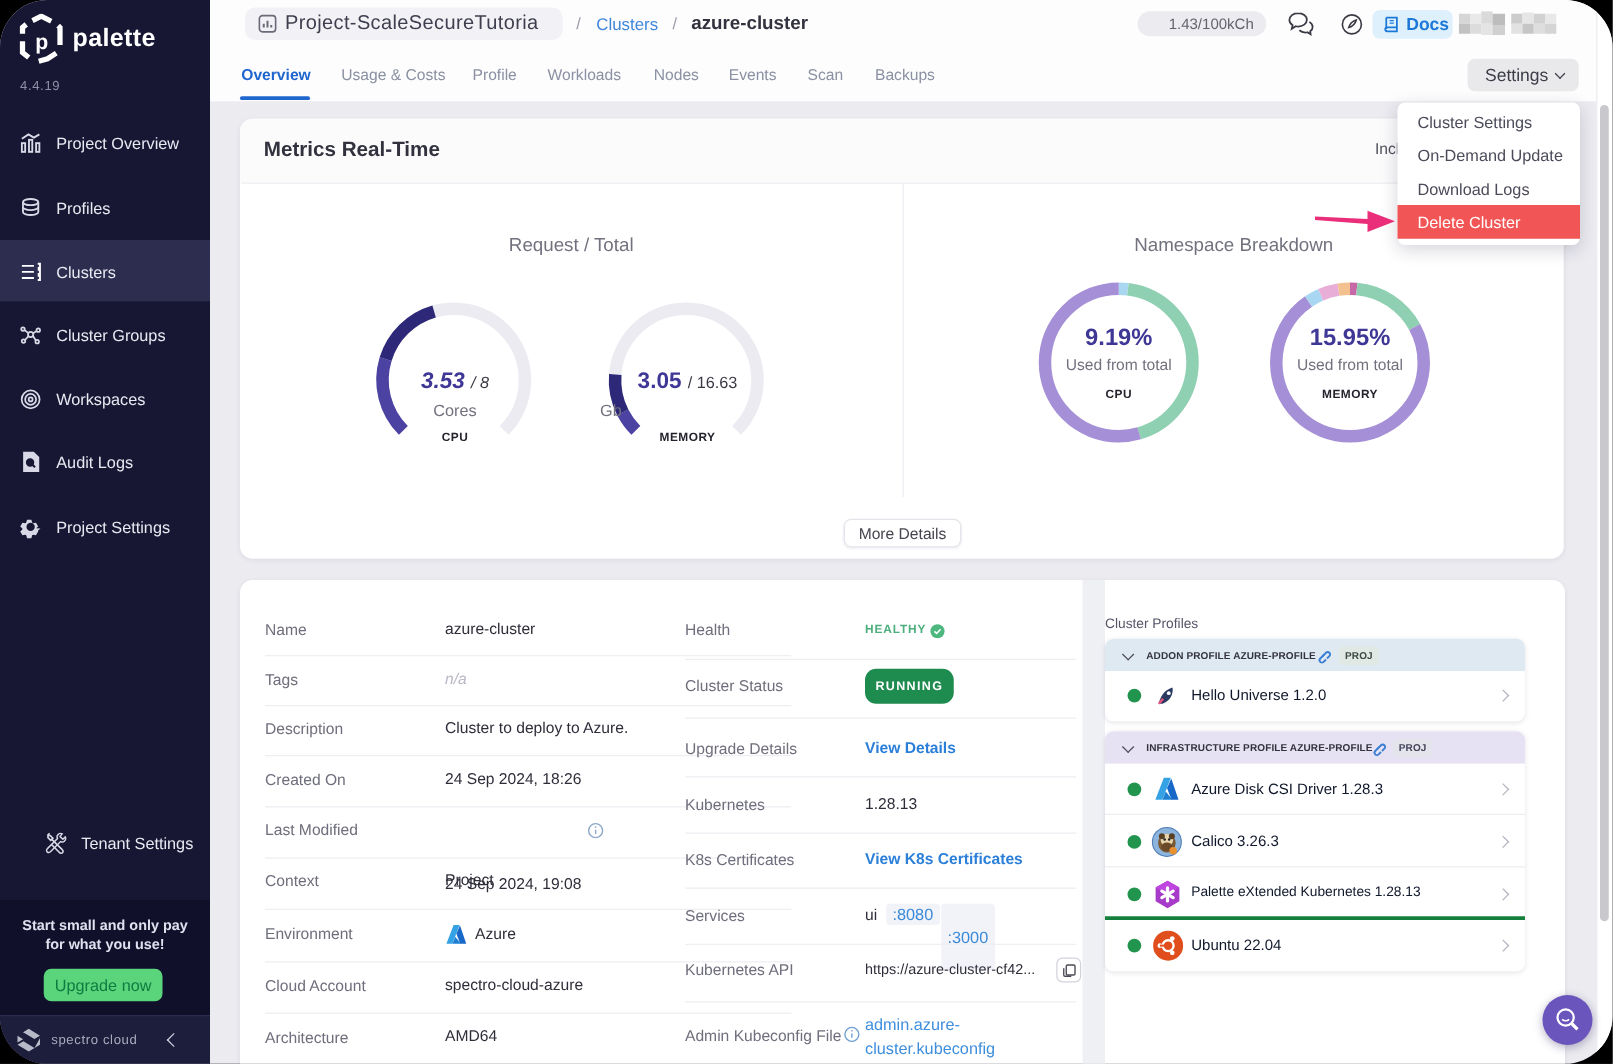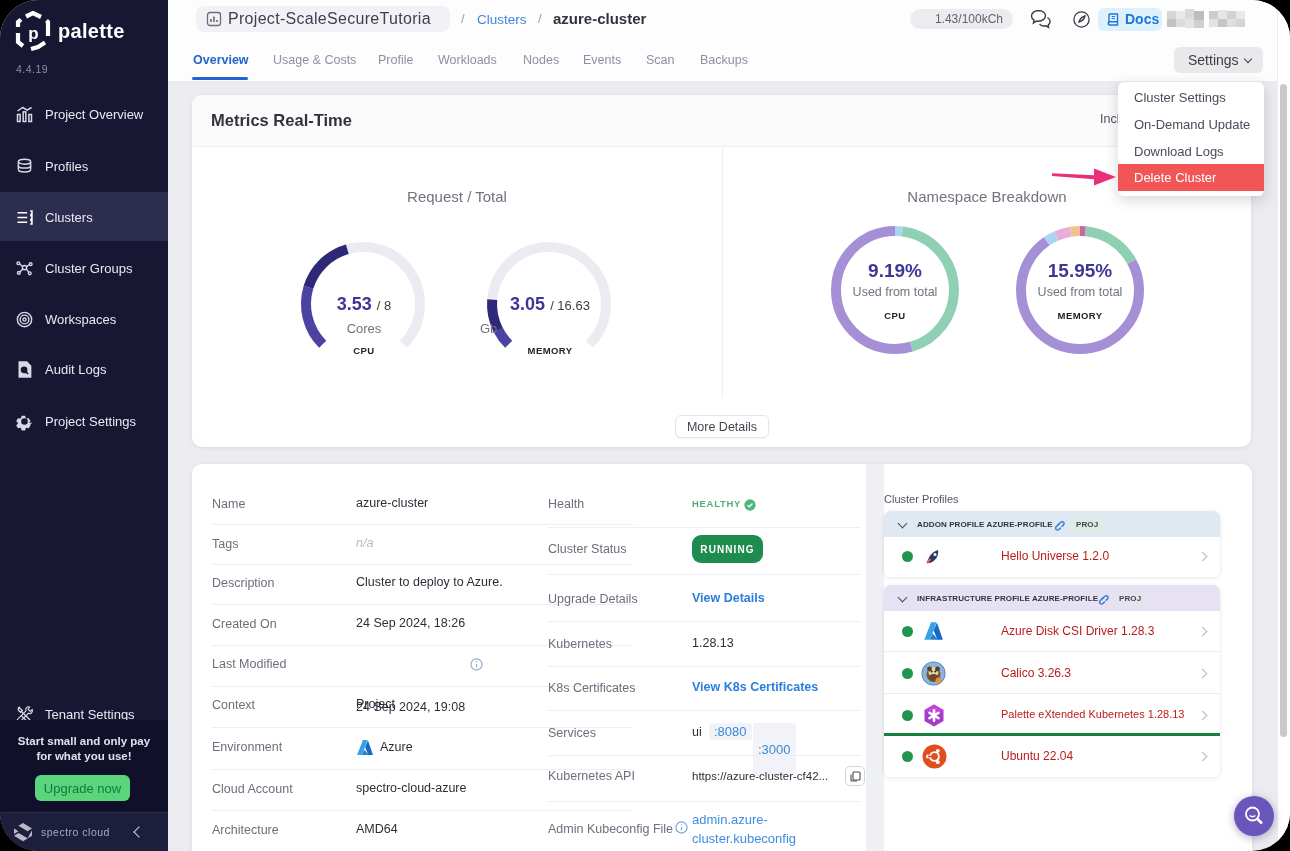--- a/index.html
+++ b/index.html
@@ -22,21 +22,21 @@
   .lbl{position:absolute;font-size:12.5px;color:#6e6e7c;white-space:nowrap;}
   .val{position:absolute;font-size:12.5px;color:#2e2e3a;white-space:nowrap;}
   .link{position:absolute;font-size:12.5px;color:#2b7fd9;font-weight:700;white-space:nowrap;}
   
   #ddown{position:absolute;left:1118px;top:82px;width:146px;height:114px;background:#fff;border-radius:6px;box-shadow:0 4px 14px rgba(30,30,60,.18);}
   .dit{position:absolute;left:0;width:146px;height:27px;font-size:13px;color:#4b4b5a;display:flex;align-items:center;padding-left:16px;}
   
   .ghead{position:absolute;left:884px;width:336px;height:26px;display:flex;align-items:center;font-size:8px;font-weight:700;color:#33333f;letter-spacing:.1px;}
   .prow{position:absolute;left:884px;width:336px;background:#fff;}
   .pdot{position:absolute;left:18px;width:11px;height:11px;border-radius:50%;background:#21944e;}
-  .ptxt{position:absolute;left:69px;font-size:12px;color:#b91c1c;white-space:nowrap;margin-left:48px;}
+  .ptxt{position:absolute;left:69px;font-size:12px;color:#0f172a;white-space:nowrap;}
   .chevr{position:absolute;width:7px;height:7px;border-right:1.6px solid #b4b4c0;border-top:1.6px solid #b4b4c0;transform:rotate(45deg);}
 </style>
 </head>
 <body>
 <div id="win">
   <div id="sidebar">
 
     <svg class="abs" style="left:14px;top:11px;" width="38" height="42" viewBox="0 0 38 42">
       <g stroke="#fff" stroke-width="4.2" fill="none">
         <path d="M12 5.5 L19 2 L27 6"></path>
@@ -106,21 +106,21 @@
         </svg>
         <span>Audit Logs</span>
       </div>
     <div class="mitem" style="top:396px;">
         <svg viewBox="0 0 24 24" fill="#d8d8e6">
           <path d="M12 8.2a3.8 3.8 0 1 0 0 7.6 3.8 3.8 0 0 0 0-7.6zm9 5.3-2.2 1.7.1 1-2 3.4-2.6-.5-.9.6-.7 2.6h-4l-.7-2.6-.9-.6-2.6.5-2-3.4 1.9-1.7v-1.1L2.5 11.6l2-3.4 2.6.5.9-.6.7-2.6h4l.7 2.6.9.6 2.6-.5 2 3.4-1.9 1.7z"></path>
         </svg>
         <span>Project Settings</span>
       </div>
 
-    <div class="mitem" style="top:689px;">
+    <div class="mitem" style="top:649px;margin-left:20px;">
         <svg viewBox="0 0 24 24" fill="none" stroke="#d8d8e6" stroke-width="1.5">
           <path d="M6.5 3 L5 4.5 V7 L7.5 9.5 L9.5 7.5 L7 5 H4.5"></path>
           <path d="M8.5 8.5 L18 18 a1.8 1.8 0 1 1 -2.5 2.5 L8 13"></path>
           <path d="M18 3.5 a3.2 3.2 0 0 0 -4.3 4.3 L4.5 17 a2 2 0 1 0 2.8 2.8 L16.5 10.6 a3.2 3.2 0 0 0 4.3 -4.3 L18.6 8.5 16 6 Z" stroke-width="1.3"></path>
         </svg>
         <span>Tenant Settings</span>
       </div>
 
     <div class="abs" style="left:0;top:720px;width:168px;height:92px;background:#10102b;"></div>
     <div class="abs" style="left:0;top:734px;width:168px;text-align:center;font-size:11.5px;font-weight:700;color:#dfe1ee;line-height:15px;">Start small and only pay<br>for what you use!</div>
@@ -204,21 +204,21 @@
   <div class="hr" style="left:193px;top:146px;width:1057px;background:#ededf2;"></div>
   <div class="abs" style="left:722px;top:147px;width:1px;height:251px;background:#ededf2;"></div>
   <div class="abs" style="left:357px;top:188px;width:200px;text-align:center;font-size:15px;color:#72727f;">Request / Total</div>
   <div class="abs" style="left:887px;top:188px;width:200px;text-align:center;font-size:15px;color:#72727f;">Namespace Breakdown</div>
 
   <svg class="abs" style="left:293px;top:234px;" width="140" height="140" viewBox="0 0 140 140" fill="none">
     <path d="M29.7 110.3 A57 57 0 1 1 110.3 110.3" stroke="#ebebf1" stroke-width="10"></path>
     <path d="M29.7 110.3 A57 57 0 0 1 15.5 53.3" stroke="#4c42a2" stroke-width="10"></path>
     <path d="M15.5 53.3 A57 57 0 0 1 54.3 15.2" stroke="#2d2878" stroke-width="10"></path>
   </svg>
-  <div class="abs" style="left:294px;top:294px;width:140px;text-align:center;font-size:18px;font-weight:700;color:#3f3796;">3.53 <span style="font-size:13px;font-weight:400;color:#3a3a46;">/ 8</span></div>
+  <div class="abs" style="left:294px;top:294px;width:140px;text-align:center;font-size:18px;font-weight:700;color:#3f3796;font-style:italic;">3.53 <span style="font-size:13px;font-weight:400;color:#3a3a46;">/ 8</span></div>
   <div class="abs" style="left:294px;top:321px;width:140px;text-align:center;font-size:13px;color:#72727f;">Cores</div>
   <div class="abs" style="left:294px;top:345px;width:140px;text-align:center;font-size:9.5px;font-weight:700;color:#23232d;letter-spacing:.4px;">CPU</div>
 
   <svg class="abs" style="left:479px;top:234px;" width="140" height="140" viewBox="0 0 140 140" fill="none">
     <path d="M29.7 110.3 A57 57 0 1 1 110.3 110.3" stroke="#ebebf1" stroke-width="10"></path>
     <path d="M29.7 110.3 A57 57 0 0 1 19.2 95.9" stroke="#4c42a2" stroke-width="10"></path>
     <path d="M19.2 95.9 A57 57 0 0 1 13.2 65.6" stroke="#2d2878" stroke-width="10"></path>
   </svg>
   <div class="abs" style="left:480px;top:294px;width:140px;text-align:center;font-size:18px;font-weight:700;color:#3f3796;">3.05 <span style="font-size:13px;font-weight:400;color:#3a3a46;">/ 16.63</span></div>
   <div class="abs" style="left:480px;top:321px;width:140px;text-align:left;font-size:13px;color:#72727f;">Gb</div>

